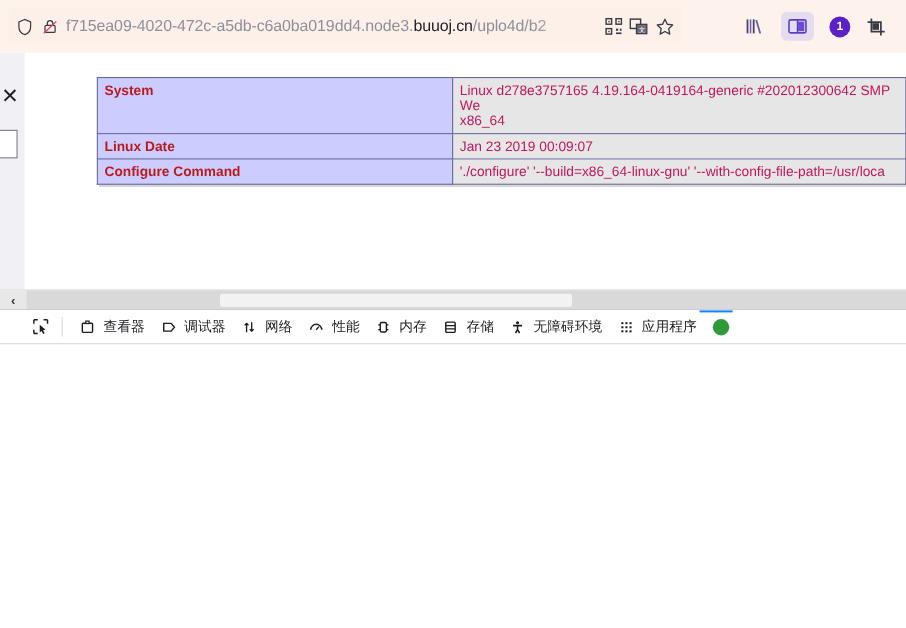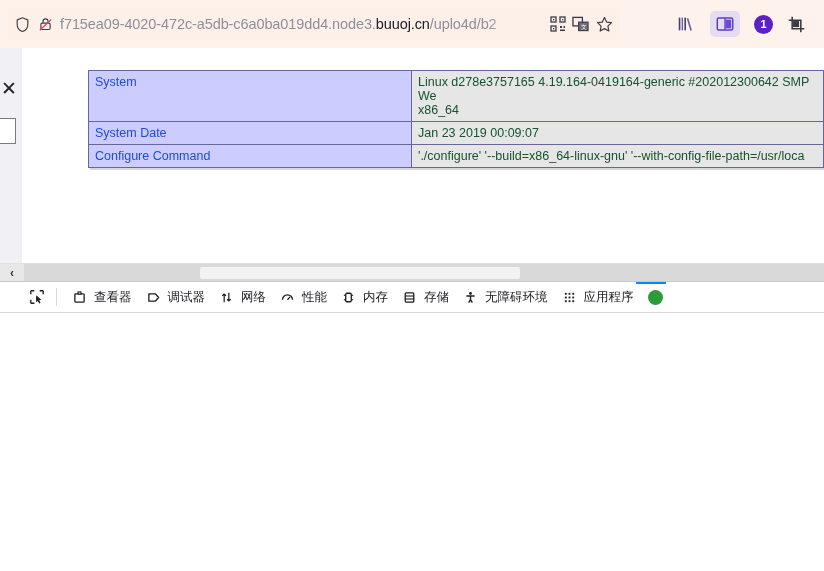--- a/index.html
+++ b/index.html
@@ -72,22 +72,22 @@
     border: 1px solid #7f7fb5; box-shadow: 2px 2px 0 rgba(0,0,0,0.18);
     display: flex; align-items: center; padding-left: 8px; box-sizing: border-box;
     width: 100%;
   }
   .php-banner h1 { margin: 0; font-size: 17px; font-weight: bold; color: #1a1a1a; }
   table.phptable {
     margin-top: 22px; border-collapse: collapse; width: 100%;
     box-shadow: 2px 2px 0 rgba(0,0,0,0.16); table-layout: fixed;
   }
   table.phptable td { border: 1px solid #666699; padding: 4px 6px; font-size: 12.5px; vertical-align: top; }
-  td.th-cell { background: #ccccff; font-weight: normal; color: #1d4ed8; width: 310px; }
-  td.v-cell { background: #e6e6e6; color: #14532d; white-space: nowrap; overflow: hidden; }
+  td.th-cell { background: #ccccff; font-weight: bold; color: #b91c1c; width: 310px; }
+  td.v-cell { background: #e6e6e6; color: #be185d; white-space: nowrap; overflow: hidden; }
   td.v-cell.wrap { white-space: normal; }
 
   
   .hscroll {
     position: absolute; left: 0; top: 263px; width: 824px; height: 18px;
     background: #f0f0f0; border-top: 1px solid #e2e2e2;
     display: flex; align-items: center;
   }
   .hscroll .arrow {
     width: 24px; height: 18px; background: #e8e8e8;
@@ -204,21 +204,21 @@
       <table class="phptable">
         <tbody>
             <tr>
           <td class="th-cell">System</td>
           <td class="v-cell wrap">
             <span>Linux d278e3757165 4.19.164-0419164-generic #202012300642 SMP We</span><br>
             <span>x86_64</span>
           </td>
         </tr>
         <tr>
-          <td class="th-cell">System Date</td>
+          <td class="th-cell">Linux Date</td>
           <td class="v-cell">Jan 23 2019 00:09:07</td>
         </tr>
         <tr>
           <td class="th-cell">Configure Command</td>
           <td class="v-cell">'./configure'  '--build=x86_64-linux-gnu' '--with-config-file-path=/usr/loca</td>
         </tr>
       </tbody>
         </table>
     </div>
   </div>

